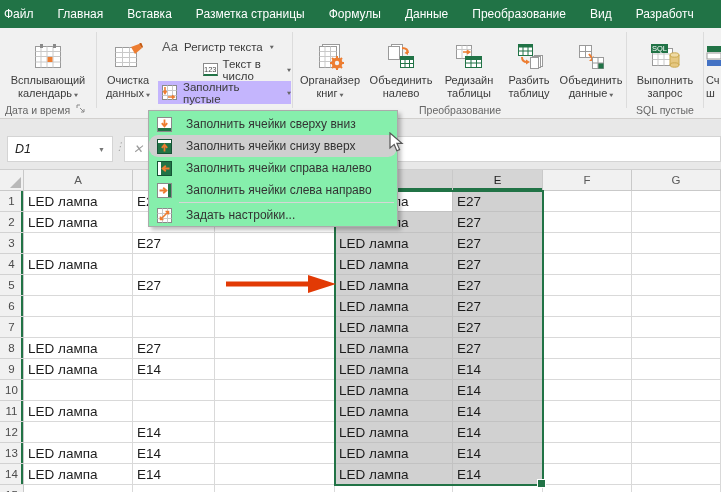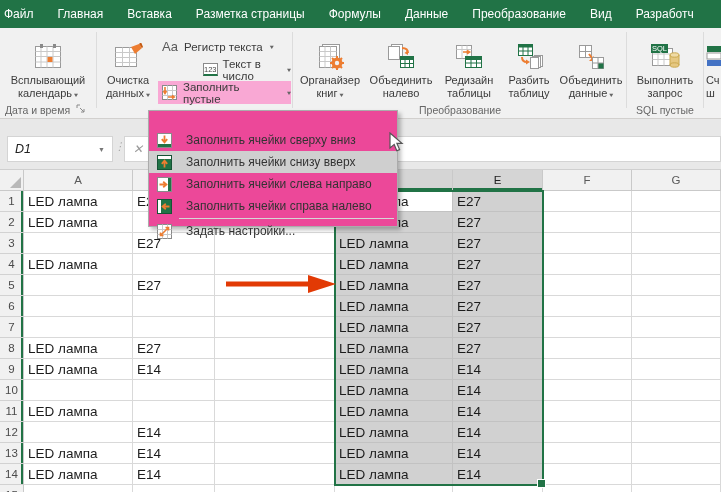--- a/index.html
+++ b/index.html
@@ -14,21 +14,21 @@
   
   .ribbon{position:absolute;left:0;top:28px;width:721px;height:91px;background:#f1f1f1;
           border-bottom:1px solid #d2d0ce;box-sizing:border-box;overflow:hidden;}
   .rsep{position:absolute;top:4px;width:1px;height:76px;background:#dcdcdc;}
   .bigbtn{position:absolute;top:12px;height:72px;display:flex;flex-direction:column;align-items:center;
           font-size:11px;line-height:13px;color:#3b3b3b;text-align:left;}
   .bigbtn .bicon{height:34px;display:flex;align-items:center;justify-content:center;}
   .caret{display:inline-block;font-size:8px;color:#666;transform:scaleY(.8);margin-left:2px;}
   .stack{position:absolute;left:158px;top:7px;width:133px;}
   .srow{height:23px;display:flex;align-items:center;gap:5px;padding-left:3px;font-size:11.5px;color:#3b3b3b;box-sizing:border-box;}
-  .srow.pressed{background:#f9a8d4;}
+  .srow.pressed{background:#c4b5fd;}
   .aaicon{font-size:13px;color:#595959;width:18px;text-align:center;}
   .numbox{width:18px;height:13px;border:1px solid #8a8a8a;border-bottom:2px solid #217346;
           font-size:7.5px;color:#444;text-align:center;line-height:12px;background:#fff;box-sizing:border-box;margin-left:42px;}
   .grplabel{position:absolute;top:76px;font-size:10.5px;color:#666;display:flex;align-items:flex-start;}
   
   .fbar{position:absolute;left:0;top:119px;width:721px;height:51px;background:#e8e8e8;
         border-bottom:1px solid #cfcfcf;box-sizing:border-box;font-style:italic;}
   .namebox{position:absolute;left:7px;top:17px;width:106px;height:26px;background:#fff;
            border:1px solid #d4d4d4;box-sizing:border-box;display:flex;align-items:center;
            padding-left:7px;font-size:12.5px;color:#222;}
@@ -52,25 +52,25 @@
         white-space:nowrap;overflow:visible;background:#fff;}
   .cell.sel{background:#d1d1d1;border-right-color:#c2c2c2;border-bottom-color:#c2c2c2;}
   .cell.active{background:#fff;}
   .corner{background:#f1f1f1;border-right:1px solid #c9c9c9;border-bottom:1px solid #c9c9c9;position:relative;box-sizing:border-box;}
   .corner:after{content:"";position:absolute;right:2px;bottom:2px;border-style:solid;
                 border-width:0 0 11px 11px;border-color:transparent transparent #b8b8b8 transparent;}
   .selbox{position:absolute;left:334px;top:190px;width:210px;height:296px;
           border:2px solid #217346;box-sizing:border-box;pointer-events:none;}
   .fillhandle{position:absolute;right:-4px;bottom:-4px;width:7px;height:7px;background:#217346;border:1px solid #fff;}
   
-  .menu{position:absolute;left:148px;top:110px;width:250px;height:117px;background:#ec4899;
+  .menu{position:absolute;left:148px;top:110px;width:250px;height:117px;background:#86efac;
         border:1px solid #ababab;box-shadow:3px 3px 4px rgba(0,0,0,.25);box-sizing:border-box;
-        padding-top:18px;z-index:50;}
+        padding-top:2px;z-index:50;}
   .mi{height:22px;display:flex;align-items:center;gap:13px;padding-left:7px;font-size:12px;color:#333;}
-  .mi.hl{background:#cfcfcf;}
+  .mi.hl{background:#cfcfcf;border-radius:9px;}
   .mi .mico{width:17px;height:17px;flex:0 0 17px;display:flex;}
   .msep{height:1px;background:#d6d6d6;margin:1px 3px 1px 30px;}
   
   .redarrow{position:absolute;left:223px;top:274px;z-index:30;pointer-events:none;}
   .cursor{position:absolute;left:389px;top:132px;z-index:60;pointer-events:none;}
 </style>
 </head>
 <body>
 
 <div class="tabbar">
@@ -436,36 +436,36 @@
           <rect x="1.5" y="1.5" width="14" height="14" fill="#217346" stroke="#155335"></rect>
           <rect x="2" y="2" width="13" height="3" fill="#fff"></rect>
           <path d="M8.5 13.5v-6M5.8 9.8L8.5 6.6l2.7 3.2" stroke="#ed7d31" stroke-width="1.8" fill="none"></path>
         </svg>
       </span>
       <span>Заполнить ячейки снизу вверх</span>
     </div>
     <div class="mi">
       <span class="mico">
         <svg width="17" height="17" viewBox="0 0 17 17">
+          <rect x="1.5" y="1.5" width="14" height="14" fill="#217346" stroke="#155335"></rect>
+          <rect x="2" y="2" width="3" height="13" fill="#fff"></rect>
+          <path d="M13.5 8.5h-6M9.8 5.8L6.6 8.5l3.2 2.7" stroke="#ed7d31" stroke-width="1.8" fill="none"></path>
+        </svg>
+      </span>
+      <span>Заполнить ячейки справа налево</span>
+    </div>
+    <div class="mi">
+      <span class="mico">
+        <svg width="17" height="17" viewBox="0 0 17 17">
           <rect x="1.5" y="1.5" width="14" height="14" fill="#fff" stroke="#8a8a8a"></rect>
           <rect x="12" y="2" width="3" height="13" fill="#217346"></rect>
           <path d="M3.5 8.5h6M7.2 5.8l3.2 2.7-3.2 2.7" stroke="#ed7d31" stroke-width="1.8" fill="none"></path>
         </svg>
       </span>
       <span>Заполнить ячейки слева направо</span>
-    </div>
-    <div class="mi">
-      <span class="mico">
-        <svg width="17" height="17" viewBox="0 0 17 17">
-          <rect x="1.5" y="1.5" width="14" height="14" fill="#217346" stroke="#155335"></rect>
-          <rect x="2" y="2" width="3" height="13" fill="#fff"></rect>
-          <path d="M13.5 8.5h-6M9.8 5.8L6.6 8.5l3.2 2.7" stroke="#ed7d31" stroke-width="1.8" fill="none"></path>
-        </svg>
-      </span>
-      <span>Заполнить ячейки справа налево</span>
     </div>
     <div class="msep"></div>
     <div class="mi">
       <span class="mico">
         <svg width="17" height="17" viewBox="0 0 17 17">
           <rect x="1.5" y="1.5" width="14" height="14" fill="#fff" stroke="#8a8a8a"></rect>
           <path d="M1.5 6.5h14M1.5 11.5h14M6.5 1.5v14M11.5 1.5v14" stroke="#c9c9c9"></path>
           <path d="M4.5 12.5l8-8M12.5 7.5v-3h-3M4.5 9.5v3h3" stroke="#ed7d31" stroke-width="1.6" fill="none"></path>
         </svg>
       </span>

